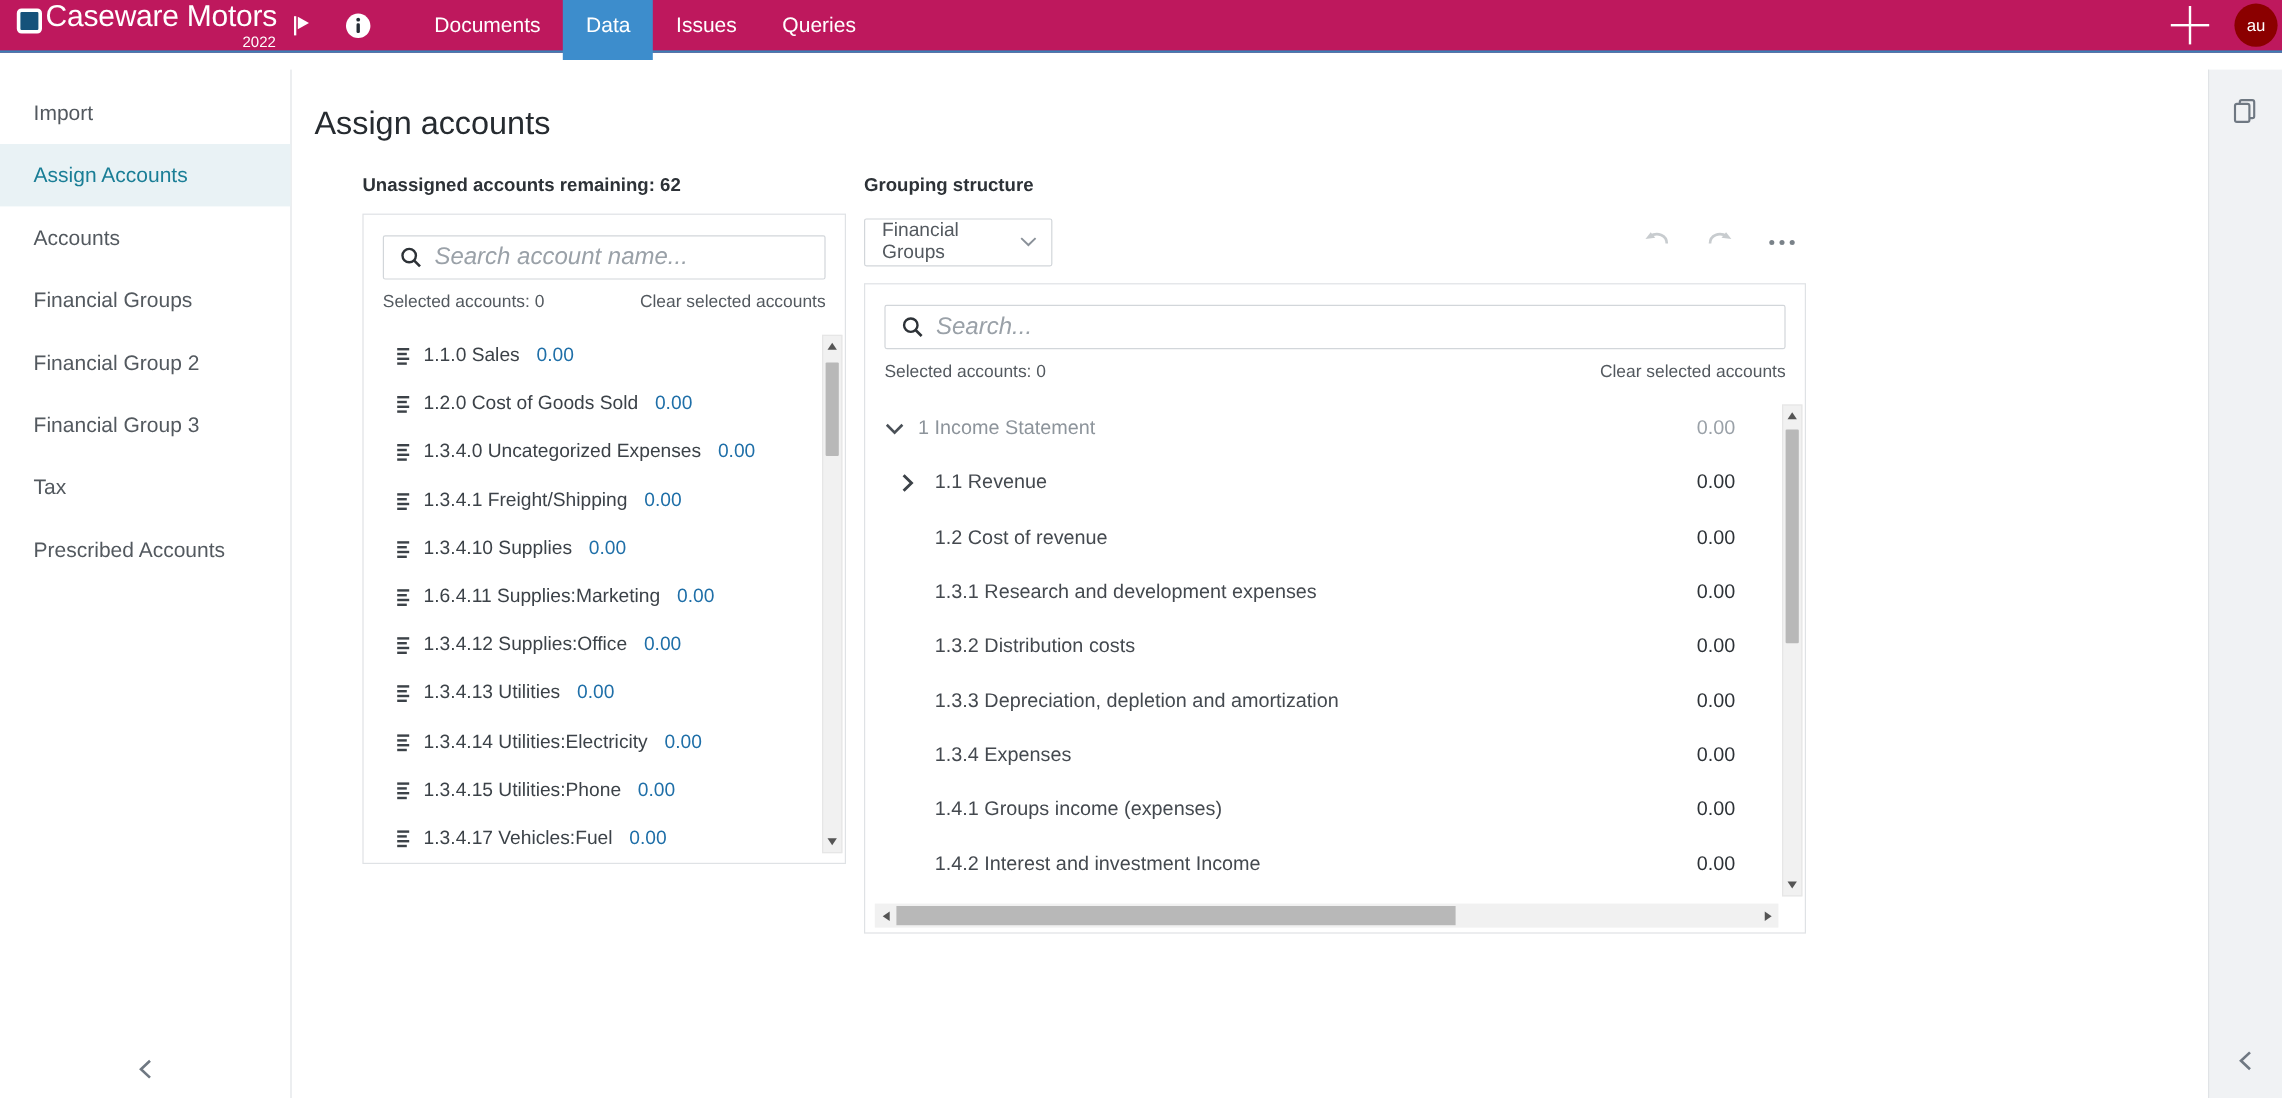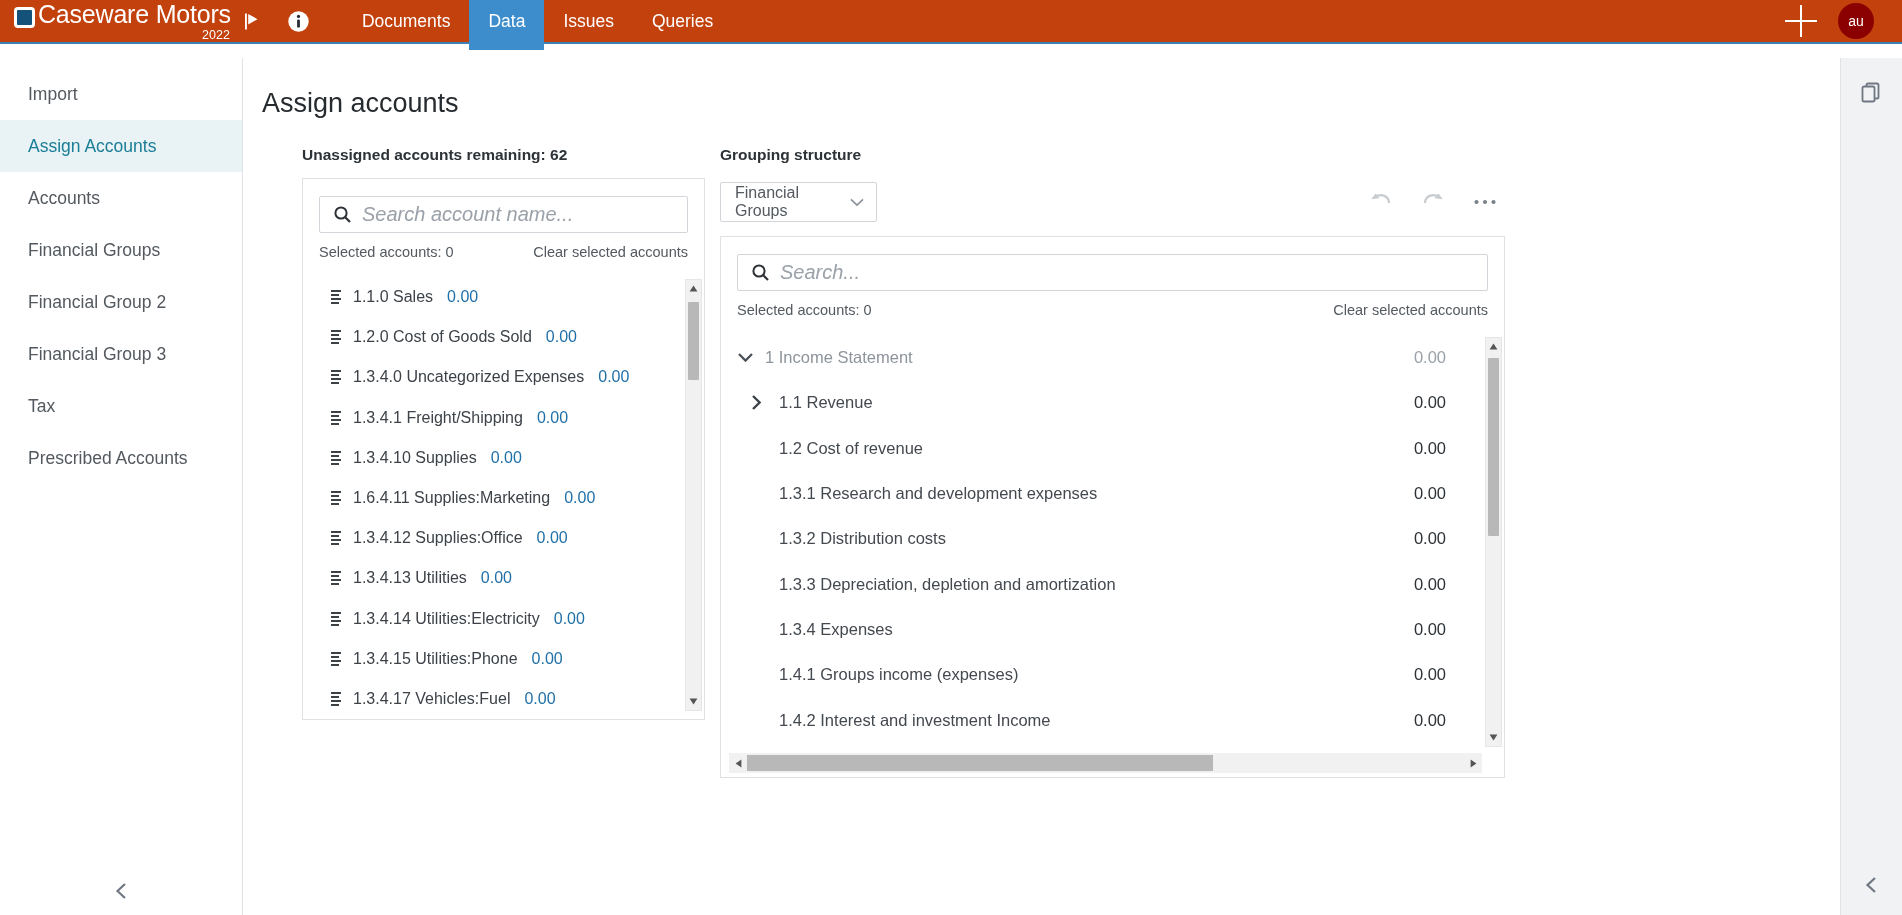--- a/index.html
+++ b/index.html
@@ -7,21 +7,21 @@
     width: 1902px; height: 915px;
     font-family: "Liberation Sans", sans-serif;
     background: #ffffff;
     overflow: hidden;
     color: #2d3237;
   }
 
   
   .topbar {
     position: absolute; top: 0; left: 0; width: 1902px; height: 44px;
-    background: #c2410c;
+    background: #be185d;
     display: flex; align-items: center;
     border-bottom: 2px solid #3d7fb5;
   }
   .brand { display: flex; align-items: flex-start; padding-left: 14px; position: relative; }
   .brand-logo {
     width: 21px; height: 21px; border: 3px solid #ffffff; border-radius: 4px;
     background: #15527a; margin-top: 7px; margin-right: 3px; flex: none;
   }
   .brand-text { display: flex; flex-direction: column; }
   .brand-name { color: #ffffff; font-size: 25px; line-height: 29px; letter-spacing: -0.2px; }
@@ -31,21 +31,21 @@
   .flag-icon { width: 46px; height: 58px; }
   .info-icon { width: 44px; height: 58px; }
 
   .nav { display: flex; align-items: stretch; height: 58px; margin-left: 22px; }
   .nav-item {
     display: flex; align-items: center; padding: 0 19px;
     color: #ffffff; font-size: 17.5px; cursor: pointer; white-space: nowrap;
   }
   .nav-item.active { background: #3d8dcc; }
 
-  .tb-right { margin-left: auto; display: flex; align-items: center; padding-right: 28px; gap: 20px; }
+  .tb-right { margin-left: auto; display: flex; align-items: center; padding-right: 4px; gap: 20px; }
   .plus-btn { width: 34px; height: 34px; position: relative; cursor: pointer; }
   .plus-btn::before, .plus-btn::after { content: ""; position: absolute; background: #ffffff; }
   .plus-btn::before { left: 50%; top: 1px; width: 2.5px; height: 32px; margin-left: -1.25px; }
   .plus-btn::after  { top: 50%; left: 1px; height: 2.5px; width: 32px; margin-top: -1.25px; }
   .avatar {
     width: 36px; height: 36px; border-radius: 50%; background: #8b0000;
     color: #fff; font-size: 14px; display: flex; align-items: center; justify-content: center;
     cursor: pointer;
   }
 

